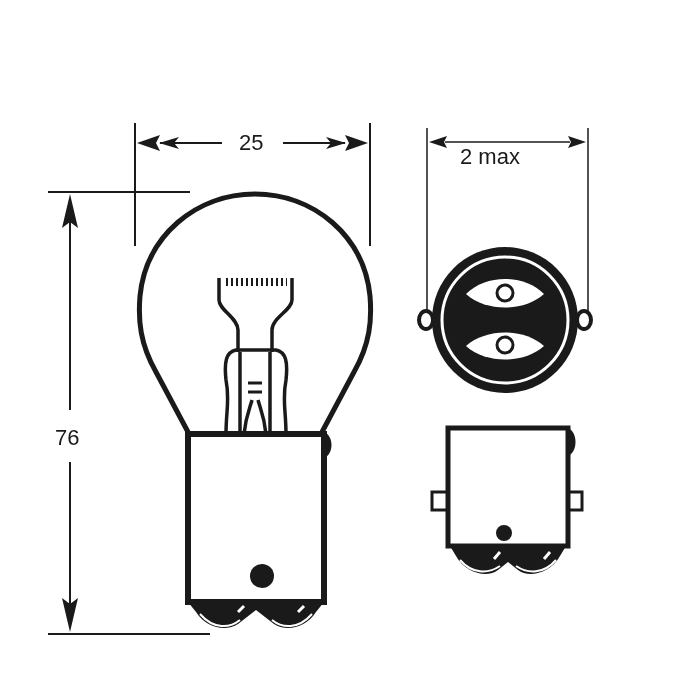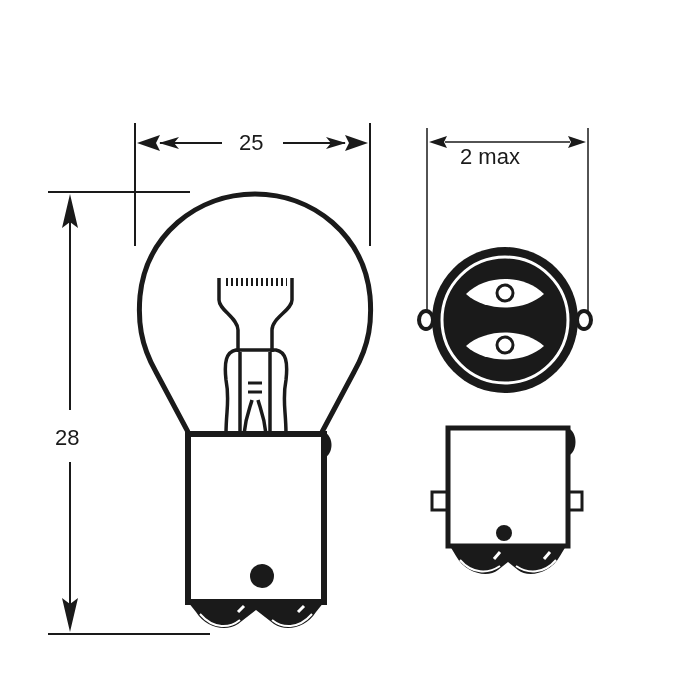--- a/index.html
+++ b/index.html
@@ -99,15 +99,15 @@
       <circle cx="504" cy="533" r="8" fill="#1a1a1a"></circle>
       <path d="M450,546 L566,546 L560,556 C550,574 528,578 518,570 L508,562 L498,570 C488,578 466,574 456,556 Z" fill="#1a1a1a"></path>
       <path d="M460,560 C472,574 488,574 500,566" fill="none" stroke="#ffffff" stroke-width="2"></path>
       <path d="M516,566 C528,574 544,574 556,560" fill="none" stroke="#ffffff" stroke-width="2"></path>
       <line x1="494" y1="559" x2="500" y2="552" stroke="#ffffff" stroke-width="3"></line>
       <line x1="544" y1="559" x2="550" y2="552" stroke="#ffffff" stroke-width="3"></line>
     </g>
   </svg>
 
   <span class="dim-label" style="left:235px; top:131px; padding:0 4px;">25</span>
-  <span class="dim-label" style="left:53px; top:424px; padding:2px 2px;">28</span>
+  <span class="dim-label" style="left:53px; top:424px; padding:2px 2px;">76</span>
   <span class="dim-label" style="left:460px; top:145px; background:transparent;">2 max</span>
 </div>
 
 </body></html>

